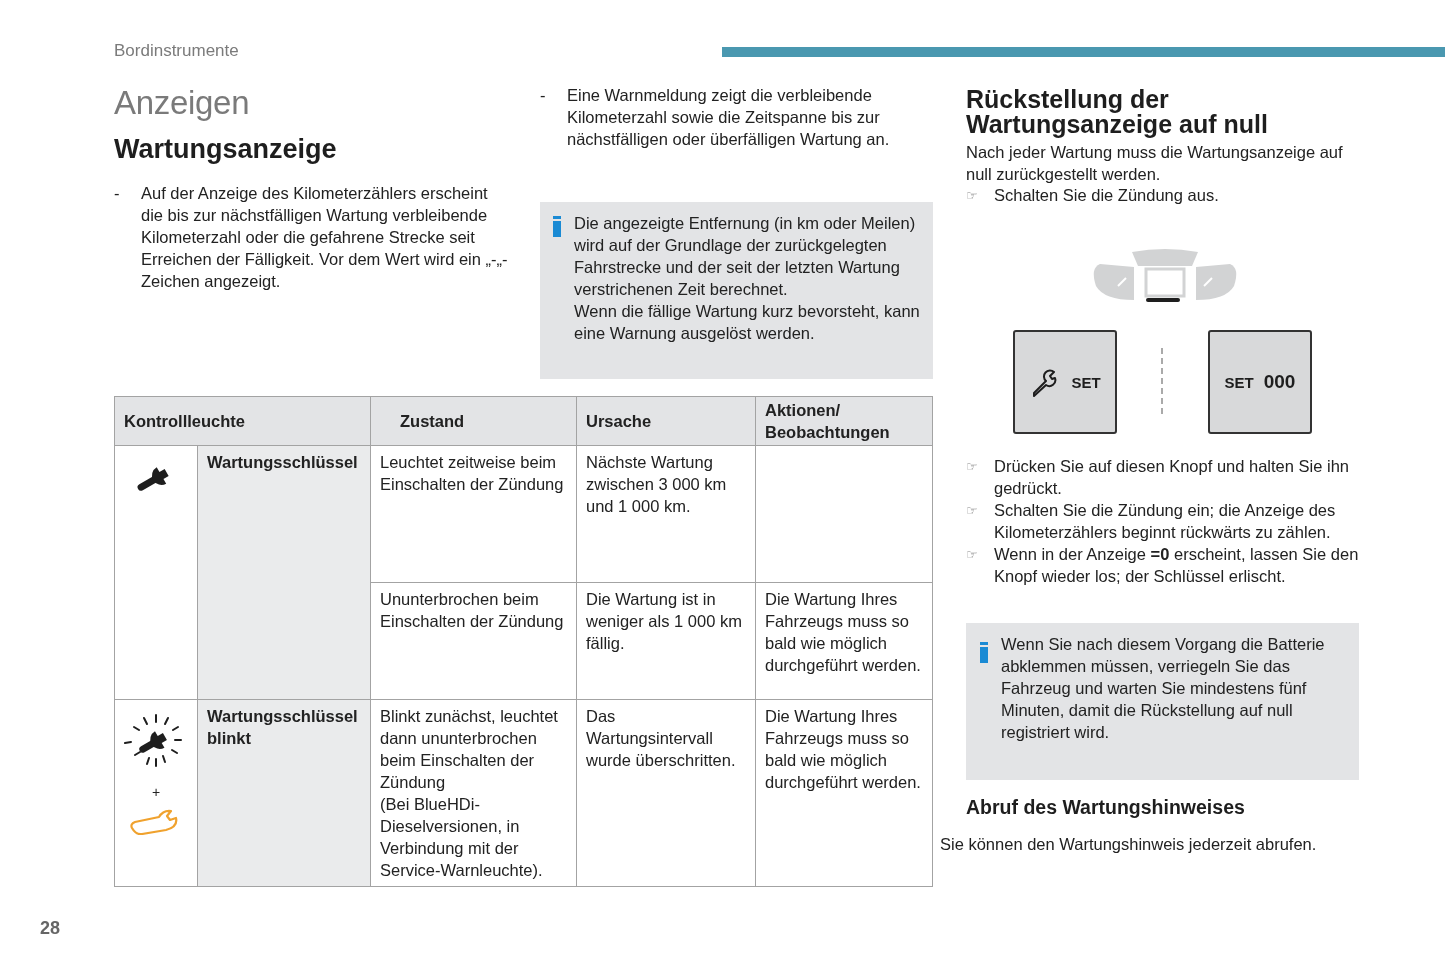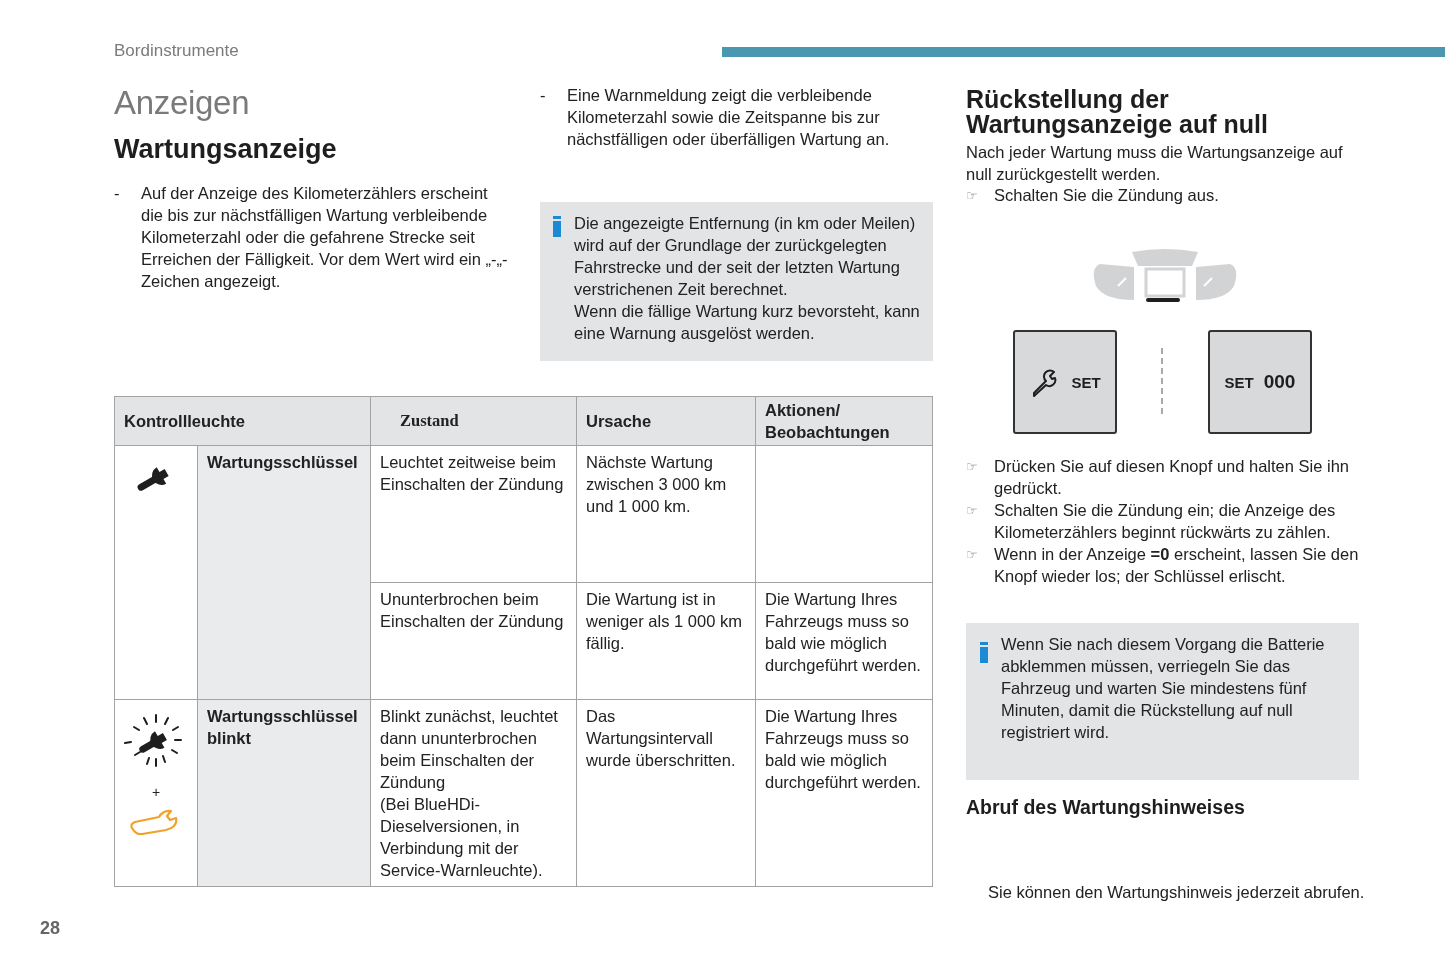--- a/index.html
+++ b/index.html
@@ -17,47 +17,47 @@
   .dash-item { position: relative; padding-left: 27px; }
   .dash-item .dash { position: absolute; left: 0; top: 0; }
 
   .col2-dash { position: absolute; left: 540px; top: 84px; width: 380px; }
 
   .info-box { position: absolute; background: #e3e4e6; }
   .info-box .info-icon { position: absolute; width: 8px; }
   .info-box .info-icon .dot { width: 8px; height: 3px; background: #1a8ad4; margin-bottom: 2px; }
   .info-box .info-icon .bar { width: 8px; height: 16px; background: #1a8ad4; }
   .info-box .info-text { position: absolute; }
-  .info1 { left: 540px; top: 202px; width: 393px; height: 159px; }
+  .info1 { left: 540px; top: 202px; width: 393px; height: 177px; }
   .info1 .info-icon { left: 13px; top: 14px; }
   .info1 .info-text { left: 34px; top: 10px; width: 356px; }
   .info2 { left: 966px; top: 623px; width: 393px; height: 157px; }
   .info2 .info-icon { left: 14px; top: 19px; }
   .info2 .info-text { left: 35px; top: 10px; width: 350px; }
 
   .col3-title { position: absolute; left: 966px; top: 87px; width: 390px; font-size: 25px; font-weight: bold; line-height: 25px; color: #1e1e1e; }
   .col3-intro { position: absolute; left: 966px; top: 141px; width: 395px; }
   .hand-item { position: relative; padding-left: 28px; }
   .hand-item .hand { position: absolute; left: 0; top: 1px; font-size: 13px; color: #888; }
   .col3-step1 { position: absolute; left: 966px; top: 184px; width: 395px; }
   .col3-steps { position: absolute; left: 966px; top: 455px; width: 395px; }
 
   .diagram { position: absolute; left: 1000px; top: 240px; width: 330px; height: 205px; }
 
   .sub-title { position: absolute; left: 966px; top: 796px; font-size: 19.5px; font-weight: bold; color: #1e1e1e; text-align: right; }
-  .sub-para { position: absolute; left: 988px; top: 833px; width: 395px; margin-top: 48px; }
+  .sub-para { position: absolute; left: 940px; top: 833px; width: 395px; }
 
   
   .tbl { position: absolute; left: 114px; top: 396px; width: 819px; border-collapse: collapse; }
   .tbl td, .tbl th { border: 1.5px solid #a3a3a3; vertical-align: top; text-align: left; font-size: 16.5px; line-height: 22px; color: #222; }
   .tbl th { background: #e3e4e6; font-weight: bold; height: 49px; vertical-align: middle; padding: 0 9px; }
   .tbl td { padding: 5px 9px; }
   .tbl td.icon-cell { width: 83px; text-align: center; padding: 12px 0 0 0; }
   .tbl td.name-cell { background: #eaebec; font-weight: bold; width: 173px; }
-  .tbl .h-zustand { padding-left: 29px; font-family: Liberation Serif, serif; }
+  .tbl .h-zustand { padding-left: 29px; }
 
   .page-number { position: absolute; left: 40px; top: 918px; font-size: 18px; font-weight: bold; color: #666; }
 </style>
 </head>
 <body>
 
 <div class="header-label">Bordinstrumente</div>
 <div class="header-bar"></div>
 
 <h1 class="section-title">Anzeigen</h1>

